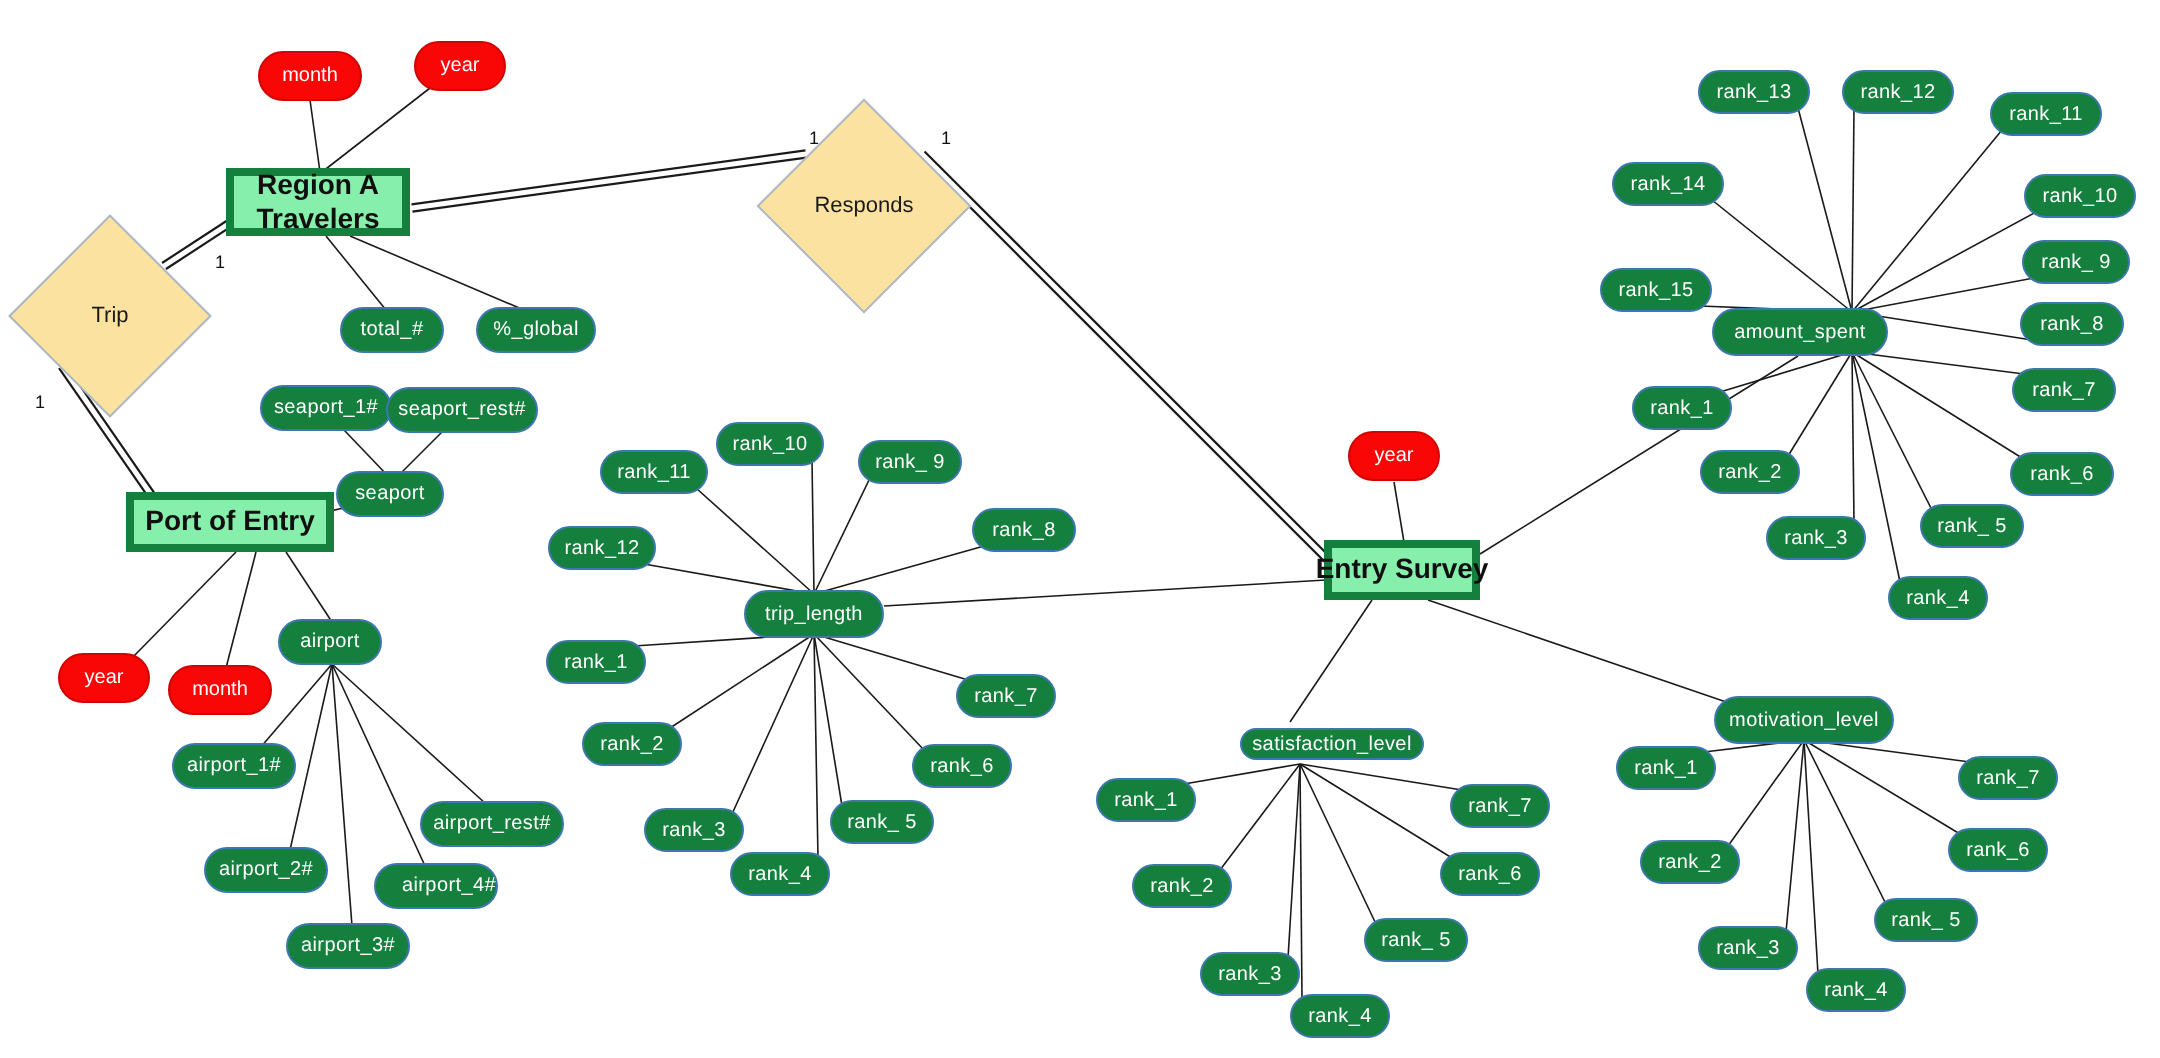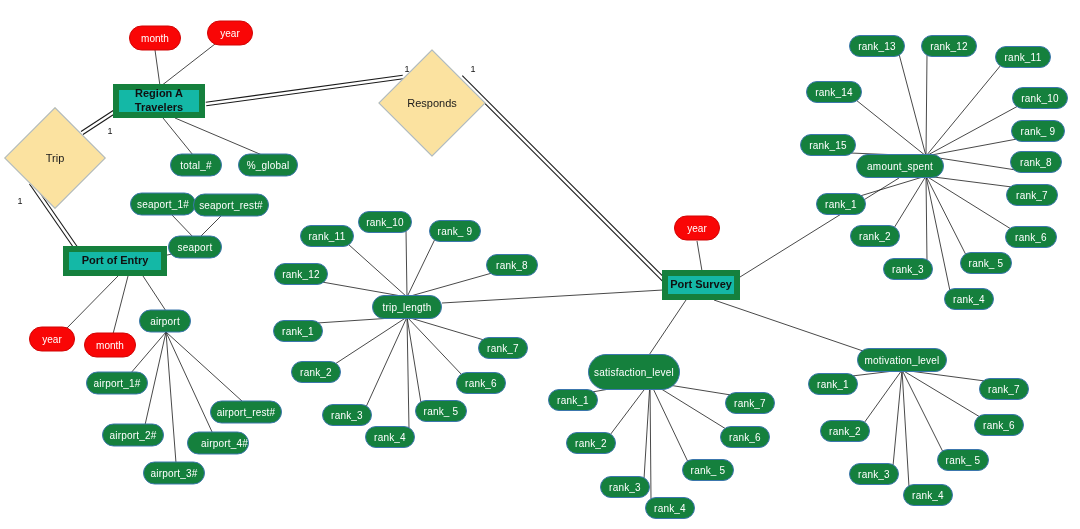--- a/index.html
+++ b/index.html
@@ -45,24 +45,24 @@
   
   .attr-red {
     border-radius: 999px;
     background: #F90606;
     border: 1px solid #D10404;
     color: #ffffff;
     font-size: 10px;
   }
   
   .entity {
-    background: #14b8a6;
-    border: 6px solid #15803d;
+    background: #86efac;
+    border: 4px solid #15803d;
     color: #101010;
-    font-size: 11px;
+    font-size: 14px;
     font-weight: bold;
     line-height: 1.25;
   }
   
   .rel-wrap {
     position: absolute;
     transform: translate(-50%, -50%);
   }
   .rel-diamond {
     position: absolute;
@@ -216,21 +216,21 @@
       </div>
       <div class="node attr-red" style="left: 697px; top: 228px; width: 46px; height: 25px;">
         <span>year</span>
       </div>
       <div class="node attr" style="left: 407px; top: 307px; width: 70px; height: 24px;">
         <span>trip_length</span>
       </div>
       <div class="node attr" style="left: 900px; top: 166px; width: 88px; height: 24px;">
         <span>amount_spent</span>
       </div>
-      <div class="node attr" style="left: 634px; top: 372px; width: 92px; height: 36px;">
+      <div class="node attr" style="left: 666px; top: 372px; width: 92px; height: 16px;">
         <span>satisfaction_level</span>
       </div>
       <div class="node attr" style="left: 902px; top: 360px; width: 90px; height: 24px;">
         <span>motivation_level</span>
       </div>
       <div class="node attr" style="left: 327px; top: 236px; width: 54px; height: 22px;">
         <span>rank_11</span>
       </div>
       <div class="node attr" style="left: 385px; top: 222px; width: 54px; height: 22px;">
         <span>rank_10</span>
@@ -355,21 +355,21 @@
       <div class="node entity" style="left: 159px; top: 101px; width: 92px; height: 34px;">
         <span>
           <div>Region A</div>
           <div>Travelers</div>
         </span>
       </div>
       <div class="node entity" style="left: 115px; top: 261px; width: 104px; height: 30px;">
         <span>Port of Entry</span>
       </div>
       <div class="node entity" style="left: 701px; top: 285px; width: 78px; height: 30px;">
-        <span>Port Survey</span>
+        <span>Entry Survey</span>
       </div>
       <div class="rel-wrap" style="left: 55px; top: 158px; width: 72px; height: 72px;">
         <div class="rel-diamond" style="width: 72px; height: 72px;"></div>
         <div class="rel-label">Trip</div>
       </div>
       <div class="rel-wrap" style="left: 432px; top: 103px; width: 76px; height: 76px;">
         <div class="rel-diamond" style="width: 76px; height: 76px;"></div>
         <div class="rel-label">Responds</div>
       </div>
       <div class="card" style="left: 110px; top: 131px;">1</div>

